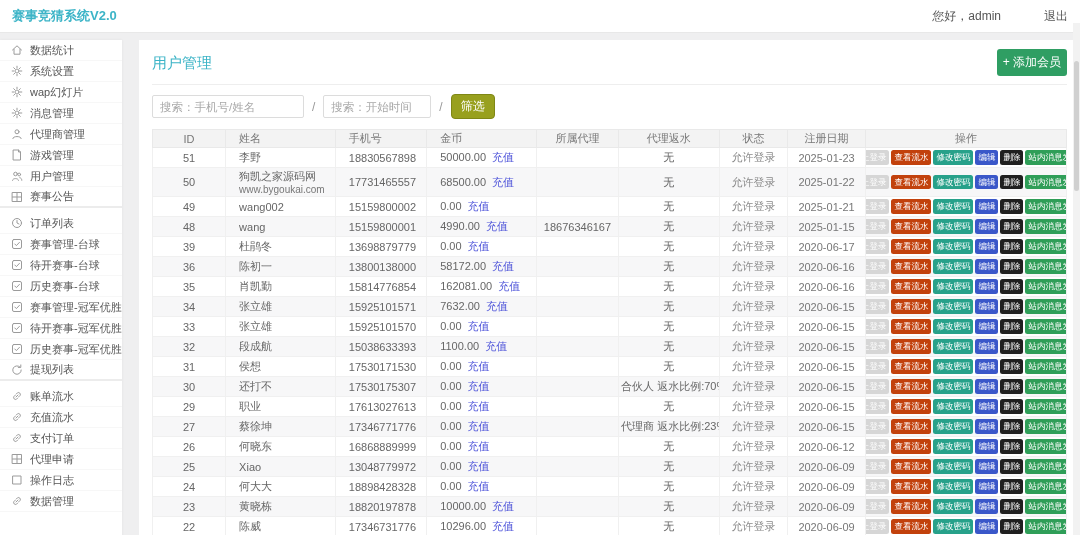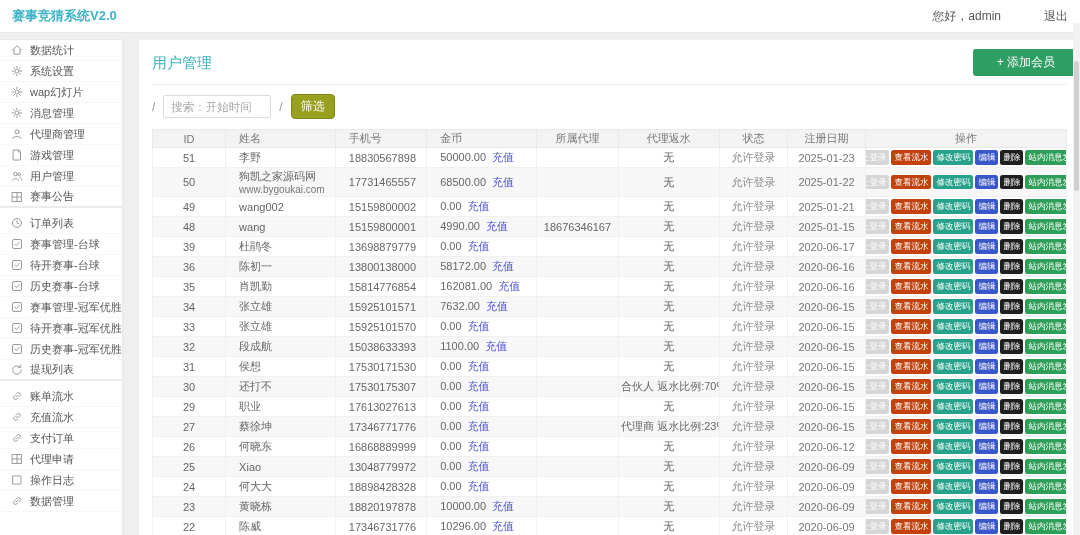--- a/index.html
+++ b/index.html
@@ -20,22 +20,22 @@
   .side-item { display:flex; align-items:center; gap:7px; height:21px; padding-left:11px;
                font-size:11px; color:#555; border-bottom:1px solid #f7f7f7; cursor:pointer;
                white-space:nowrap; }
   .side-item.divider-after { border-bottom:2px solid #ececec; margin-bottom:5px; }
   .icn { width:12px; height:12px; display:inline-flex; flex:none; }
   .icn svg { width:12px; height:12px; stroke:#9b9b9b; fill:none; stroke-width:1; stroke-linecap:round; stroke-linejoin:round; }
 
   
   .content { flex:1; background:#fff; padding:8px 13px 0; position:relative; overflow:hidden; }
   .page-title { color:#3cb4c7; font-size:15px; padding:6px 0 11px; border-bottom:1px solid #eeeeee; }
-  .add-btn { position:absolute; top:9px; right:1px; background:#2f9e63; color:#fff;
-             font-size:12px; border:none; border-radius:3px; padding:5px 24px; cursor:pointer; }
+  .add-btn { position:absolute; top:9px; right:13px; background:#2f9e63; color:#fff;
+             font-size:12px; border:none; border-radius:3px; padding:5px 6px; cursor:pointer; }
   .search-row { display:flex; align-items:center; gap:8px; padding:9px 0 10px; font-size:12px; color:#999; }
   .search-row input { border:1px solid #dcdcdc; height:23px; padding:0 7px; font-size:11.5px;
                       color:#555; border-radius:2px; outline:none; }
   .search-row input::placeholder { color:#a8a8a8; }
   .inp-name { width:152px; } .inp-start { width:108px; } .inp-end { width:108px; }
   .sep { color:#999; }
   .filter-btn { background:#98a01e; border:1px solid #7f8715; color:#fff; font-size:12px;
                 border-radius:4px; padding:3px 9px; cursor:pointer; }
 
   
@@ -298,20 +298,21 @@
         <span>数据管理</span>
       </div>
 
   </div>
 
   <div class="content">
     <div class="page-title">用户管理</div>
     <button class="add-btn">+ 添加会员</button>
 
     <div class="search-row">
+      <input class="inp-name" placeholder="搜索：手机号/姓名" style="">
       <span class="sep">/</span>
       <input class="inp-start" placeholder="搜索：开始时间" style="">
       <span class="sep">/</span>
       <button class="filter-btn">筛选</button>
     </div>
 
     <table>
       <colgroup>
         <col style="width:8%">
           <col style="width:12%">

